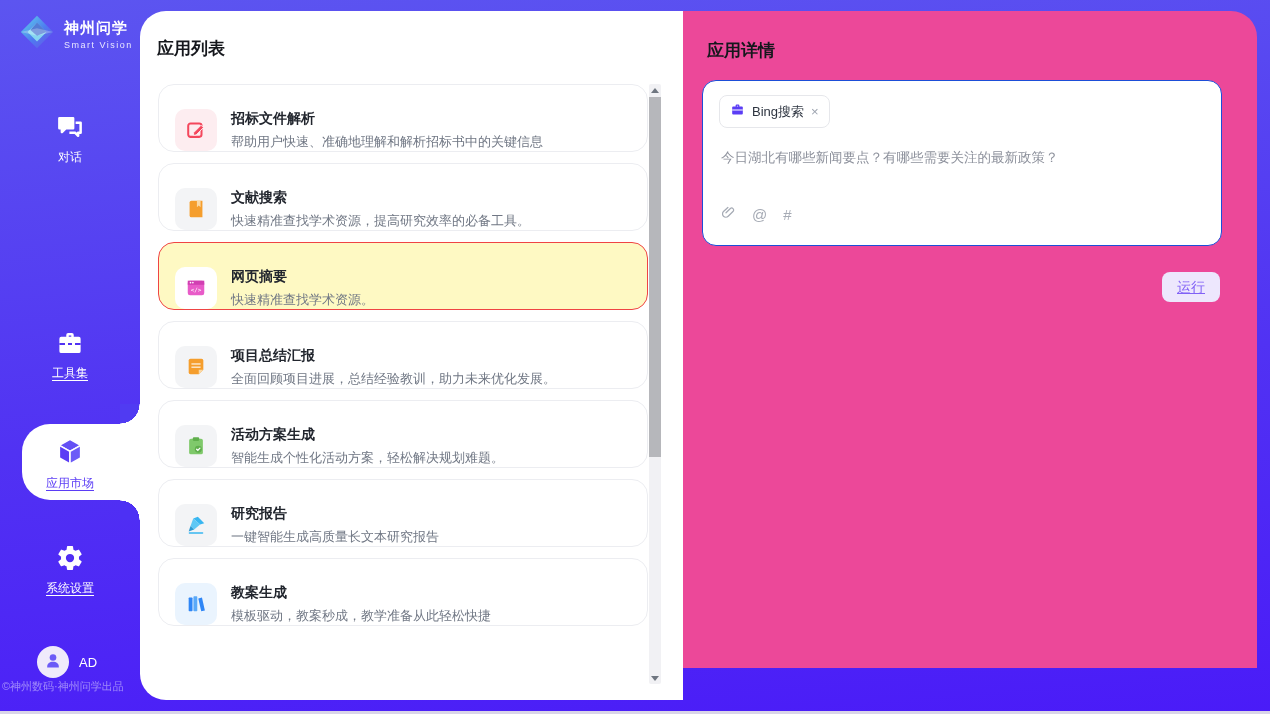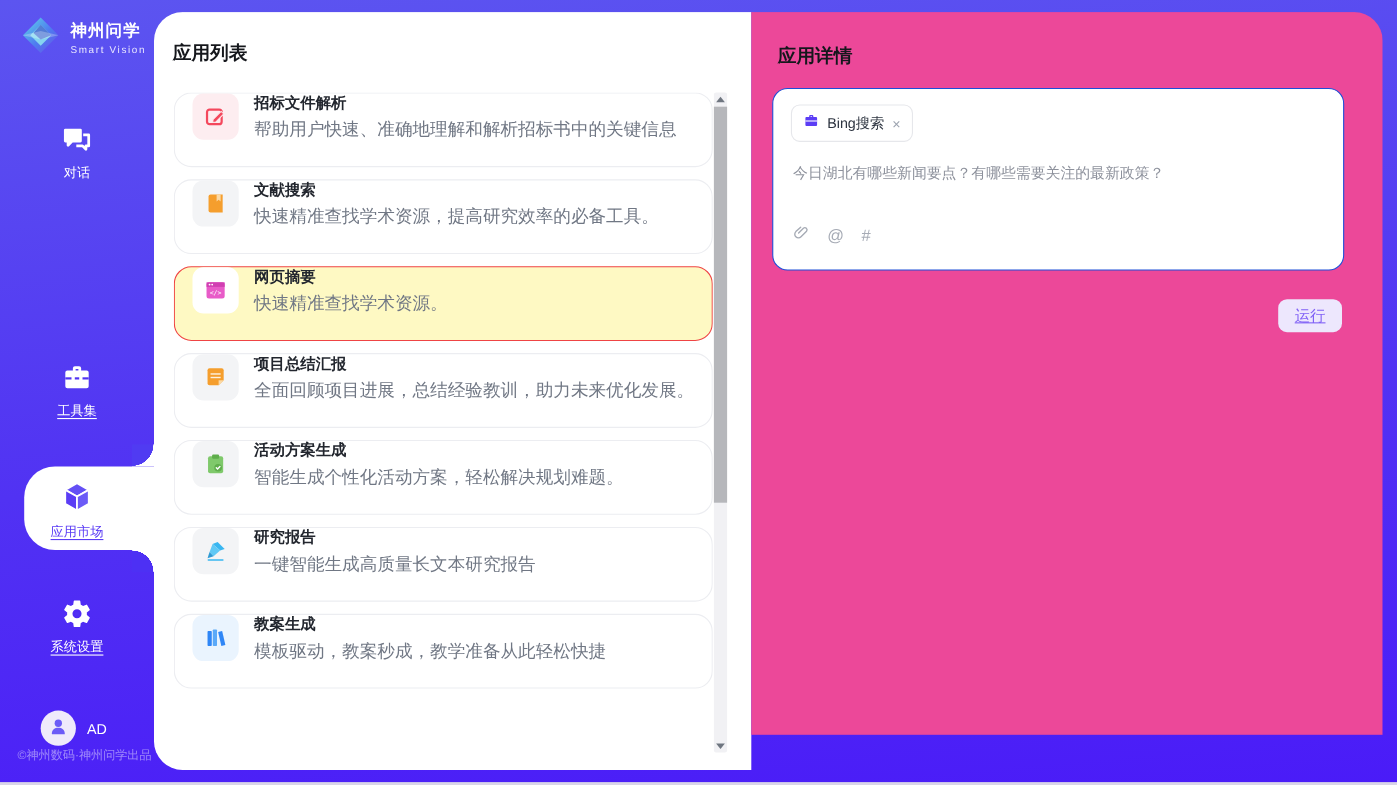--- a/index.html
+++ b/index.html
@@ -23,35 +23,35 @@
   .nav-chat { top:112px; } .nav-folder { top:222px; } .nav-tools { top:328px; }
   .nav-market { top:436px; z-index:8; } .nav-settings { top:543px; }
   .bubble { position:absolute; left:22px; right:0; top:424px; height:76px; background:#fff; border-radius:28px 0 0 28px; z-index:6; }
   .fillet { position:absolute; right:0; width:20px; height:20px; z-index:6; }
   .fillet-top { top:404px; background:radial-gradient(circle 20px at 0 0, #503BF2 0 19.4px, #ffffff 19.6px); }
   .fillet-bottom { top:500px; background:radial-gradient(circle 20px at 0 100%, #4D30F4 0 19.4px, #ffffff 19.6px); }
   .nav-market .nav-label { color:#5B3DF5; }
   .user-row { position:absolute; left:37px; top:646px; display:flex; align-items:center; gap:10px; }
   .avatar { width:32px; height:32px; border-radius:50%; background:#EFEAFB; display:flex; align-items:center; justify-content:center; }
   .user-name { color:#fff; font-size:13px; }
-  .copyright { position:absolute; left:2px; top:679px; width:134px; font-size:11px; color:rgba(255,255,255,0.45); white-space:nowrap;margin-left:14px; }
+  .copyright { position:absolute; left:2px; top:679px; width:134px; font-size:11px; color:rgba(255,255,255,0.45); white-space:nowrap; }
 
   
   .content { position:absolute; left:140px; top:11px; width:1117px; height:689px; border-radius:26px; overflow:hidden; z-index:5; display:flex; }
 
   
   .list-panel { position:relative; width:543px; height:689px; background:#fff; }
   .panel-title { font-size:17px; font-weight:700; color:#15171C; }
   .list-title { position:absolute; left:17px; top:26px;font-family:Liberation Mono, monospace; }
   .cards { position:absolute; left:18px; top:73px; width:490px; bottom:0; overflow:hidden; }
-  .card { width:490px; height:68px; margin-bottom:11px; background:#fff; border:1px solid #ECEDF1; border-radius:16px; display:flex; align-items:flex-start; padding:0 16px; cursor:pointer; }
+  .card { width:490px; height:68px; margin-bottom:11px; background:#fff; border:1px solid #ECEDF1; border-radius:16px; display:flex; align-items:flex-end; padding:0 16px; cursor:pointer; }
   .card.selected { background:#fef9c3; border:1px solid #ef4444; }
   .card-ico { width:42px; height:42px; border-radius:10px; display:flex; align-items:center; justify-content:center; margin-right:14px; flex:none; }
   .card-name { font-size:14px; font-weight:700; color:#22262E; }
-  .card-desc { font-size:16px; color:#707784; margin-top:5px; white-space:nowrap; }
+  .card-desc { font-size:13px; color:#707784; margin-top:5px; white-space:nowrap; }
   
   .scrollbar { position:absolute; left:509px; top:73px; width:12px; height:600px; background:#F1F1F4; border-radius:2px; }
   .scroll-up, .scroll-down { position:absolute; left:0; width:12px; height:12px; display:flex; align-items:center; justify-content:center; }
   .scroll-up { top:0; } .scroll-down { bottom:0; }
   .tri-up { width:0; height:0; border-left:4px solid transparent; border-right:4px solid transparent; border-bottom:5px solid #6F7680; }
   .tri-down { width:0; height:0; border-left:4px solid transparent; border-right:4px solid transparent; border-top:5px solid #6F7680; }
   .scroll-thumb { position:absolute; left:0; top:13px; width:12px; height:360px; background:#B6B7BB; }
 
   
   .detail-panel { position:relative; width:574px; height:657px; background:#ec4899; }

